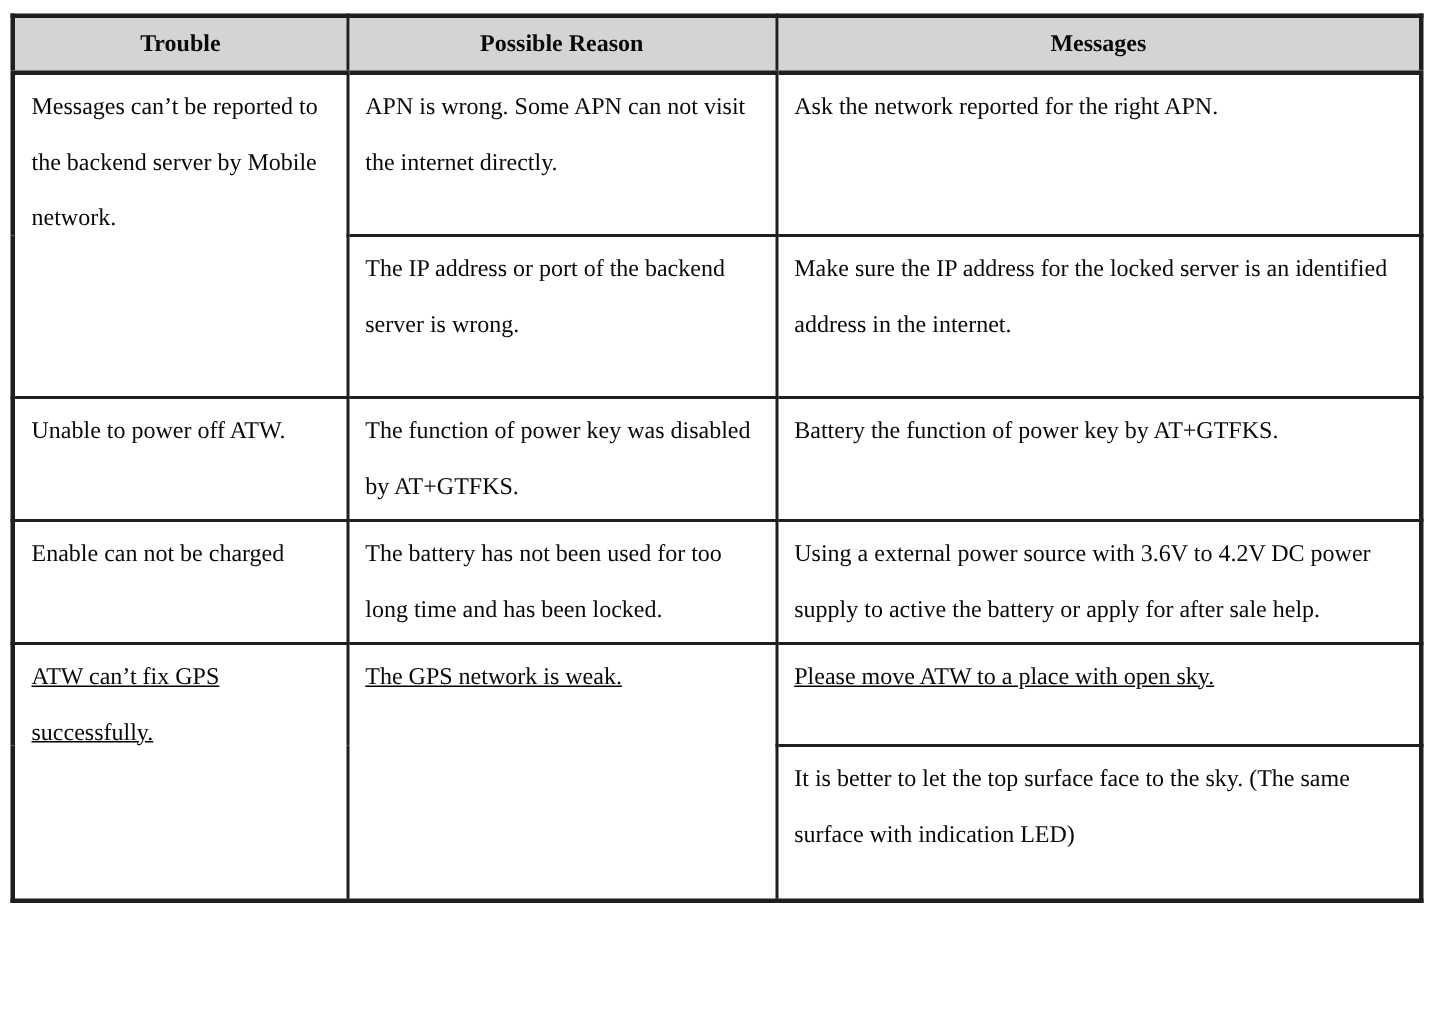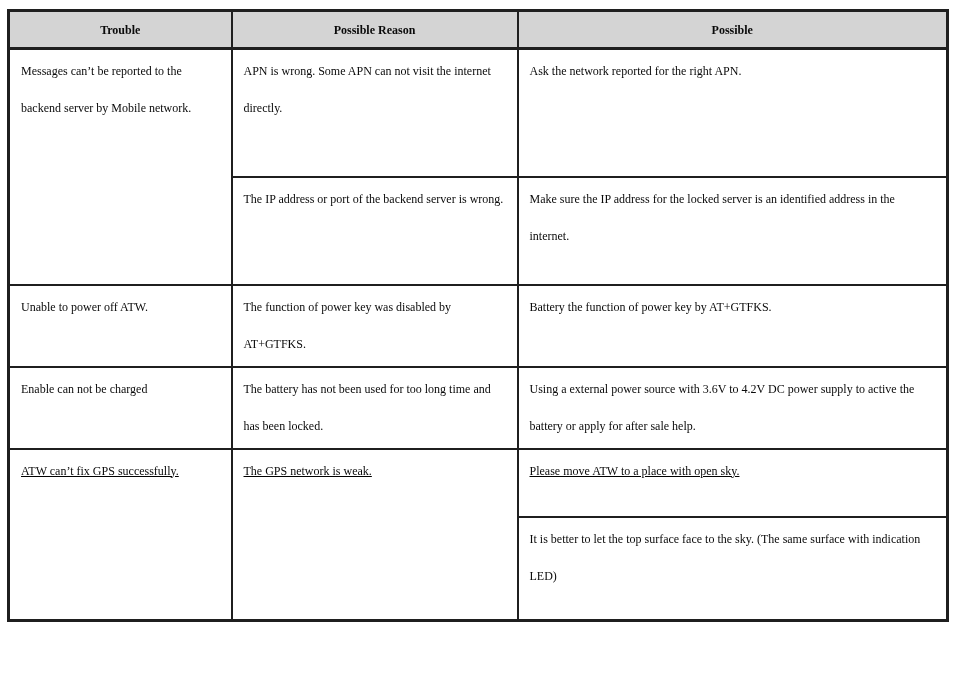--- a/index.html
+++ b/index.html
@@ -24,60 +24,60 @@
     border-collapse: collapse;
     table-layout: fixed;
     border: 3px solid #1f1f1f;
   }
   col.c1 { width: 223px; }
   col.c2 { width: 286px; }
   col.c3 { width: 430px; }
   th, td {
     border: 2px solid #1f1f1f;
     color: #0a0a0a;
-    font-size: 12px;
+    font-size: 16px;
     vertical-align: top;
     overflow: hidden;
   }
   thead th {
     background: #d4d4d4;
     font-weight: bold;
     text-align: center;
     vertical-align: middle;
     height: 31px;
     line-height: 26px;
     padding: 2px 4px;
     border-bottom: 3px solid #1f1f1f;
   }
   tbody td {
     text-align: left;
     line-height: 37px;
     padding: 3px 10px 3px 11px;
   }
-  tr.h114a { height: 128px; }
+  tr.h114a { height: 108px; }
   tr.h114b { height: 108px; margin-top: 31px; }
   tr.h111  { height: 80px; }
   tr.h74   { height: 68px; text-decoration: underline;  }
   tr.h110  { height: 104px; }
 </style>
 </head>
 <body>
 
 <div class="page">
   <table class="trouble-table">
     <colgroup>
       <col class="c1">
       <col class="c2">
       <col class="c3">
     </colgroup>
     <thead>
       <tr>
         <th>Trouble</th>
         <th>Possible Reason</th>
-        <th>Possible</th>
+        <th>Messages</th>
       </tr>
     </thead>
     <tbody>
 
       <tr class="h114a">
         <td rowspan="2">Messages can’t be reported to the backend server by Mobile network.</td>
         <td>APN is wrong. Some APN can not visit the internet directly.</td>
         <td>Ask the network reported for the right APN.</td>
       </tr>
       <tr class="h114b">

